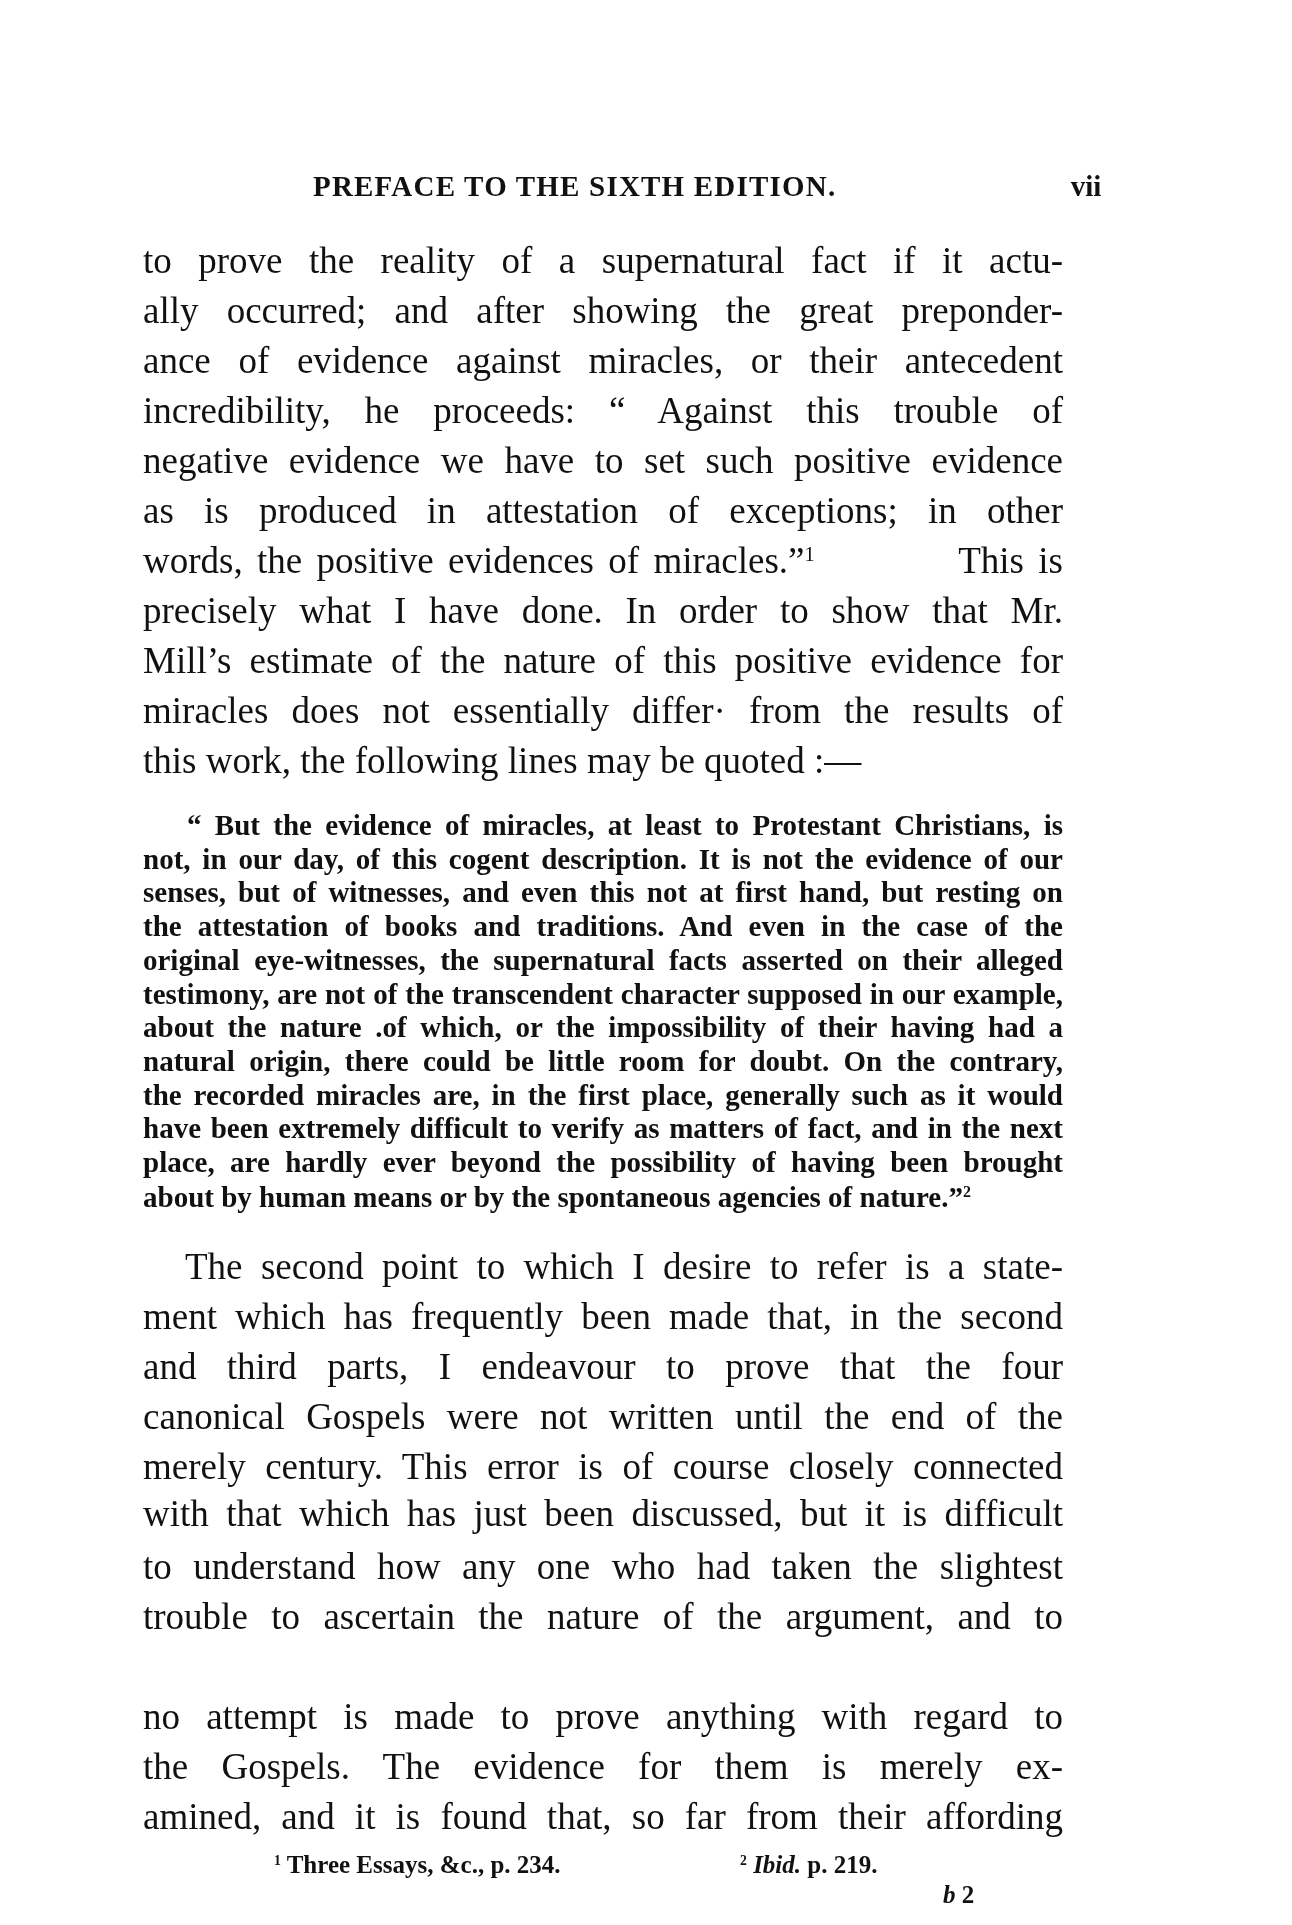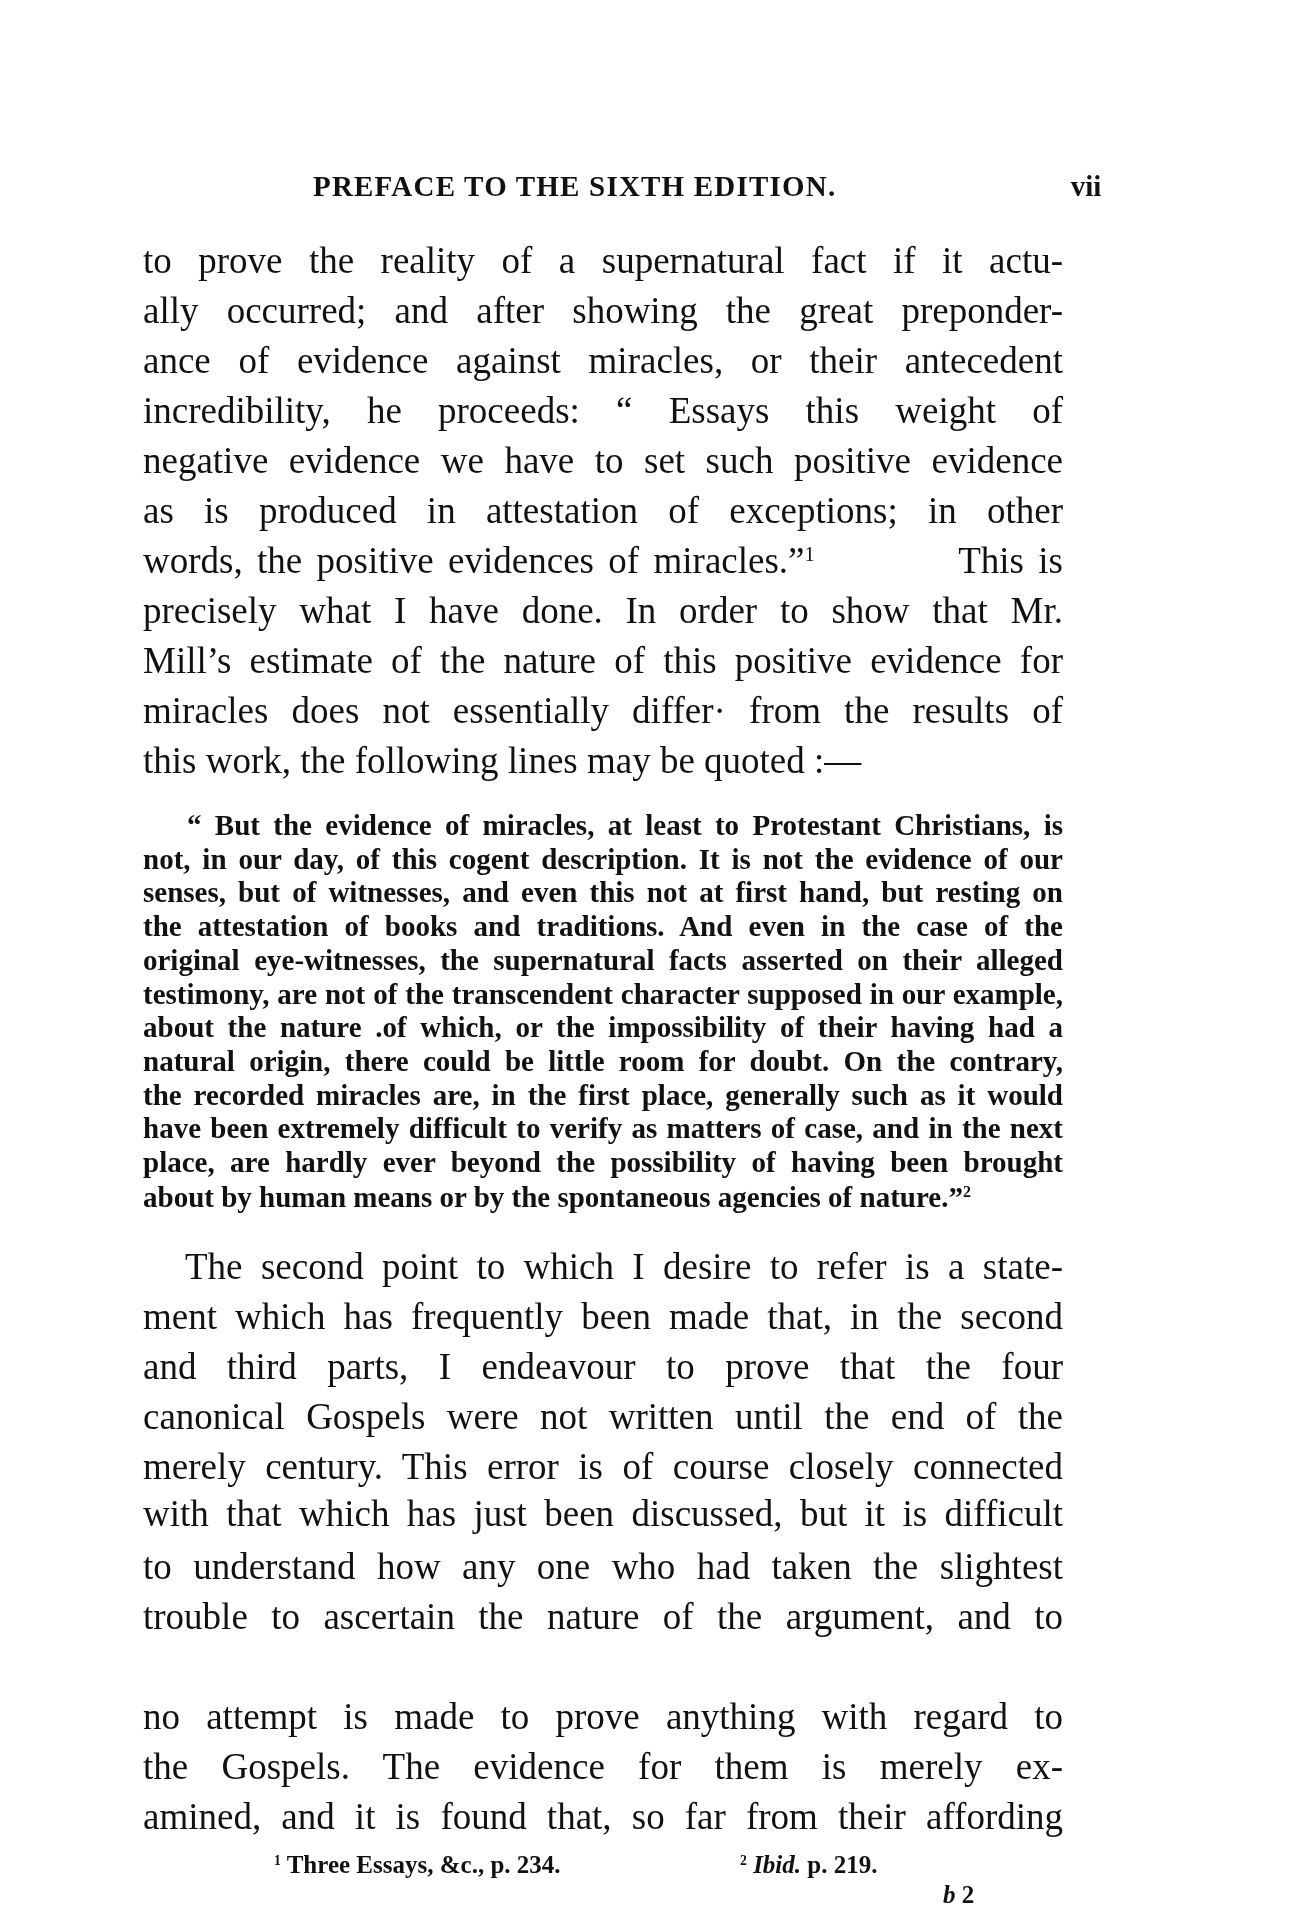--- a/index.html
+++ b/index.html
@@ -44,41 +44,41 @@
 <body>
 
 <div class="page">
 
   <div class="header">PREFACE TO THE SIXTH EDITION.</div>
   <div class="folio">vii</div>
 
   <div class="line" style="top:236px">to prove the reality of a supernatural fact if it actu-</div>
   <div class="line" style="top:286px">ally occurred; and after showing the great preponder-</div>
   <div class="line" style="top:336px">ance of evidence against miracles, or their antecedent</div>
-  <div class="line" style="top:386px">incredibility, he proceeds: “ Essays this weight of</div>
+  <div class="line" style="top:386px">incredibility, he proceeds: “ Against this trouble of</div>
   <div class="line" style="top:436px">negative evidence we have to set such positive evidence</div>
   <div class="line" style="top:486px">as is produced in attestation of exceptions; in other</div>
   <div class="line" style="top:536px">
     <span>words, the positive evidences of miracles.”</span><sup>1</sup>&nbsp;&nbsp;&nbsp;&nbsp;&nbsp;&nbsp;&nbsp;&nbsp;&nbsp;&nbsp;<span>This is</span>
   </div>
   <div class="line" style="top:586px">precisely what I have done. In order to show that Mr.</div>
   <div class="line" style="top:636px">Mill’s estimate of the nature of this positive evidence for</div>
   <div class="line" style="top:686px">miracles does not essentially differ· from the results of</div>
   <div class="line last" style="top:736px">this work, the following lines may be quoted :—</div>
 
   <div class="qline indent" style="top:808px">“ But the evidence of miracles, at least to Protestant Christians, is</div>
   <div class="qline" style="top:841.7px">not, in our day, of this cogent description. It is not the evidence of our</div>
   <div class="qline" style="top:875.4px">senses, but of witnesses, and even this not at first hand, but resting on</div>
   <div class="qline" style="top:909.1px">the attestation of books and traditions. And even in the case of the</div>
   <div class="qline" style="top:942.8px">original eye-witnesses, the supernatural facts asserted on their alleged</div>
   <div class="qline" style="top:976.5px">testimony, are not of the transcendent character supposed in our example,</div>
   <div class="qline" style="top:1010.2px">about the nature .of which, or the impossibility of their having had a</div>
   <div class="qline" style="top:1043.9px">natural origin, there could be little room for doubt. On the contrary,</div>
   <div class="qline" style="top:1077.6px">the recorded miracles are, in the first place, generally such as it would</div>
-  <div class="qline" style="top:1111.3px">have been extremely difficult to verify as matters of case, and in the next</div>
+  <div class="qline" style="top:1111.3px">have been extremely difficult to verify as matters of fact, and in the next</div>
   <div class="qline" style="top:1145px">place, are hardly ever beyond the possibility of having been brought</div>
   <div class="qline last" style="top:1180px">
     <span>about by human means or by the spontaneous agencies of nature.”</span><sup>2</sup>
   </div>
 
   <div class="line" style="top:1292px">ment which has frequently been made that, in the second</div>
   <div class="line indent" style="top:1242px">The second point to which I desire to refer is a state-</div>
   <div class="line" style="top:1342px">and third parts, I endeavour to prove that the four</div>
   <div class="line" style="top:1392px">canonical Gospels were not written until the end of the</div>
   <div class="line" style="top:1442px">merely century. This error is of course closely connected</div>

